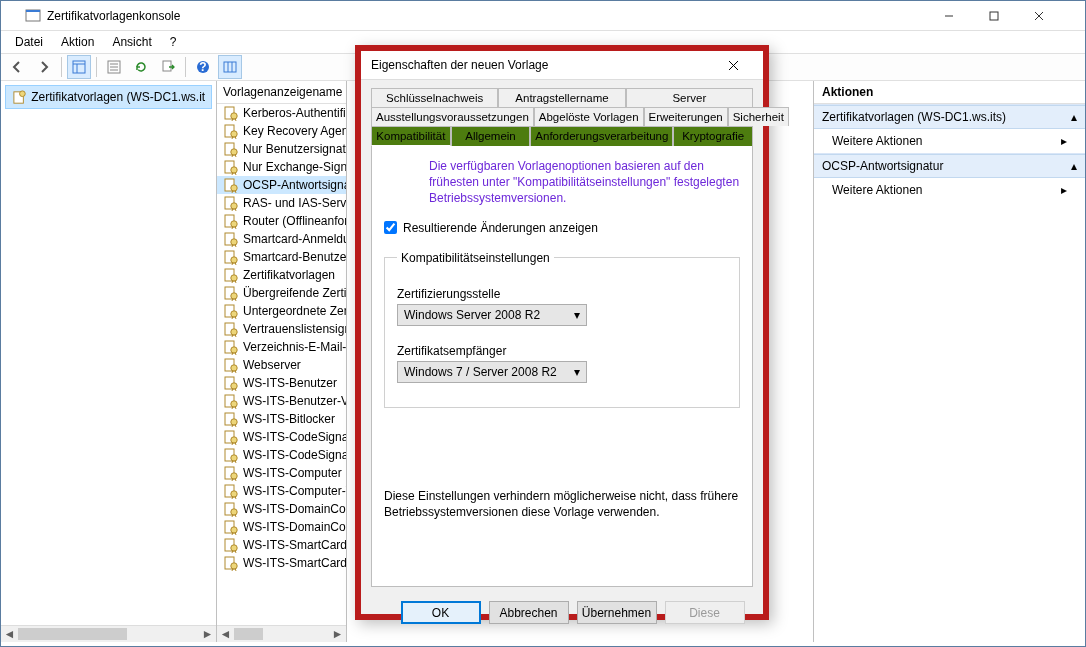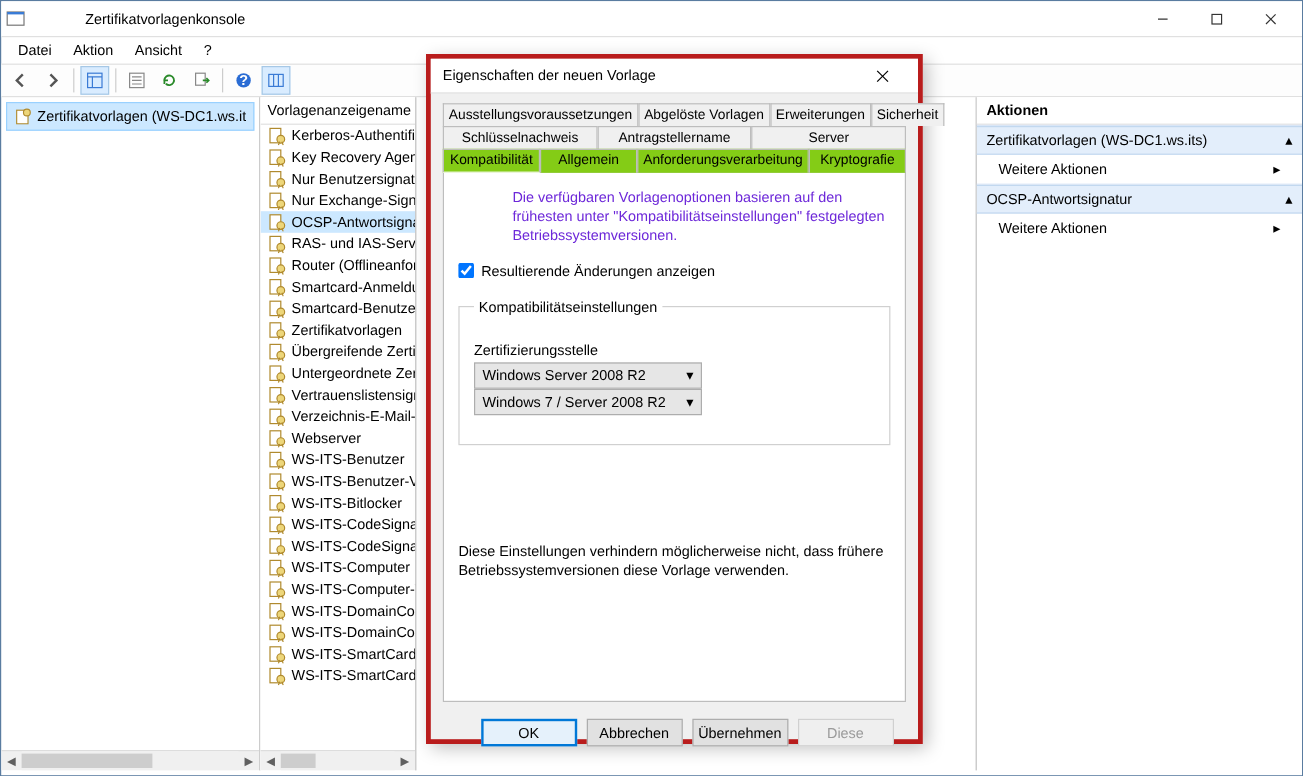--- a/index.html
+++ b/index.html
@@ -1,17 +1,17 @@
 <!DOCTYPE html>
 <html><head>
 <meta charset="utf-8">
 <style>
 * { box-sizing: border-box; margin: 0; padding: 0; font-family: "Segoe UI", Tahoma, sans-serif; font-size: 12px; }
 body { background: #fff; width: 1086px; height: 647px; overflow: hidden; position: relative; border: 1px solid #5a7ca0; }
-.titlebar { height: 30px; background: #fff; display: flex; align-items: center; padding: 0 4px; border-bottom: 1px solid #e0e0e0; gap: 44px; }
+.titlebar { height: 30px; background: #fff; display: flex; align-items: center; padding: 0 24px; border-bottom: 1px solid #e0e0e0; }
 .titlebar .app-icon { width: 16px; height: 16px; margin-right: 6px; display: inline-flex; }
 .titlebar .title { flex: 1; color: #000; }
 .winbtns { display: flex; }
 .winbtn { width: 45px; height: 28px; display: flex; align-items: center; justify-content: center; color: #555; }
 .menubar { height: 22px; display: flex; align-items: center; padding: 0 6px; gap: 2px; }
 .menubar span { padding: 2px 8px; }
 .toolbar { height: 28px; display: flex; align-items: center; padding: 0 4px; gap: 3px; border-top: 1px solid #e0e0e0; border-bottom: 1px solid #e0e0e0; background: #fdfdfd; }
 .tool { width: 24px; height: 24px; display: flex; align-items: center; justify-content: center; border: 1px solid transparent; }
 .tool svg { width: 16px; height: 16px; }
 .tool.sel { border: 1px solid #a6c8e6; background: #d9ecff; }
@@ -30,29 +30,29 @@
 .listitem { display: flex; align-items: center; padding: 1px 6px; white-space: nowrap; gap: 4px; }
 .listitem .ic { width: 16px; height: 16px; flex-shrink: 0; }
 .listitem.sel { background: #cce8ff; }
 .actions { width: 272px; border-left: 1px solid #c0c0c0; background: #fff; }
 .actions-h { background: #fff; padding: 4px 8px; font-weight: bold; border-bottom: 1px solid #e0e0e0; }
 .act-group { border-top: 1px solid #d9e6f7; }
 .act-grouphdr { background: #e3eefb; padding: 4px 8px; display: flex; justify-content: space-between; align-items: center; border-top: 1px solid #c2d8ef; border-bottom: 1px solid #c2d8ef; }
 .act-row { padding: 5px 18px; display: flex; justify-content: space-between; align-items: center; }
 .spacer { flex: 1; }
 
-.dialog { position: absolute; left: 354px; top: 44px; width: 414px; height: 575px; background: #f0f0f0; border: 4px solid #b91c1c; box-shadow: 4px 4px 14px rgba(0,0,0,.25); display: flex; flex-direction: column; }
+.dialog { position: absolute; left: 354px; top: 44px; width: 414px; height: 575px; background: #f0f0f0; border: 6px solid #b91c1c; box-shadow: 4px 4px 14px rgba(0,0,0,.25); display: flex; flex-direction: column; }
 .dlg-title { height: 30px; background: #fff; display: flex; align-items: center; padding: 0 10px; border-bottom: 1px solid #ddd; }
 .dlg-title .t { flex: 1; }
 .dlg-close { width: 40px; height: 28px; display: flex; align-items:center; justify-content:center; }
 .dlg-body { flex: 1; padding: 8px 10px 4px 10px; }
 .tabs { display: flex; flex-wrap: wrap; }
 .tabrow { display: flex; width: 100%; }
 .tab { flex: 1; text-align: center; padding: 3px 4px; border: 1px solid #bdbdbd; border-bottom: none; background: #f0f0f0; font-size: 11.5px; white-space: nowrap; }
-.tabrow.front .tab { background: #84cc16; }
+.tabrow.front .tab { background: #4d7c0f; }
 .tab.active { background: #fff; border-bottom: 1px solid #fff; font-weight: normal; position: relative; z-index: 2; }
 .tabpage { background: #fff; border: 1px solid #bdbdbd; padding: 12px; height: 442px; margin-top: -1px; }
 .note { color: #6d28d9; margin-bottom: 14px; line-height: 1.35; margin-left: 45px; }
 .chk { display: flex; align-items: center; gap: 6px; margin-bottom: 16px; }
 .chk input { width: 13px; height: 13px; }
 .fieldset { border: 1px solid #d0d0d0; padding: 12px 12px 24px 12px; position: relative; margin-top: 4px; }
 .fieldset legend { padding: 0 4px; background: #fff; }
 label.fld { display: block; margin-top: 10px; margin-bottom: 3px; }
 .select { width: 190px; height: 22px; background: #e6e6e6; border: 1px solid #adadad; display: flex; align-items: center; padding: 0 6px; justify-content: space-between; }
 .bottom-note { margin-top: 80px; line-height: 1.35; }
@@ -432,30 +432,30 @@
     <span class="t">Eigenschaften der neuen Vorlage</span>
     <div class="dlg-close">
         <svg width="11" height="11">
           <line x1="1" y1="1" x2="10" y2="10" stroke="#000"></line>
           <line x1="10" y1="1" x2="1" y2="10" stroke="#000"></line>
         </svg>
       </div>
   </div>
   <div class="dlg-body">
     <div class="tabs">
+      <div class="tabrow" id="tabs-back">
+          <div class="tab">Schlüsselnachweis</div>
+          <div class="tab">Antragstellername</div>
+          <div class="tab">Server</div>
+        </div>
       <div class="tabrow" id="tabs-mid">
           <div class="tab">Ausstellungsvoraussetzungen</div>
           <div class="tab">Abgelöste Vorlagen</div>
           <div class="tab">Erweiterungen</div>
           <div class="tab">Sicherheit</div>
-        </div>
-      <div class="tabrow" id="tabs-back">
-          <div class="tab">Schlüsselnachweis</div>
-          <div class="tab">Antragstellername</div>
-          <div class="tab">Server</div>
         </div>
       <div class="tabrow front" id="tabs-front">
           <div class="tab active">Kompatibilität</div>
           <div class="tab">Allgemein</div>
           <div class="tab">Anforderungsverarbeitung</div>
           <div class="tab">Kryptografie</div>
         </div>
     </div>
     <div class="tabpage">
       <p class="note">Die verfügbaren Vorlagenoptionen basieren auf den frühesten unter "Kompatibilitätseinstellungen" festgelegten Betriebssystemversionen.</p>
@@ -463,20 +463,21 @@
         <input type="checkbox" id="chk1" checked="" style="">
         <span>Resultierende Änderungen anzeigen</span>
       </label>
       <fieldset class="fieldset">
         <legend>Kompatibilitätseinstellungen</legend>
         <label class="fld">Zertifizierungsstelle</label>
         <div class="select">
           <span>Windows Server 2008 R2</span>
           <span>▾</span>
         </div>
+        <label class="fld" style="margin-top:18px">Zertifikatsempfänger</label>
         <div class="select">
           <span>Windows 7 / Server 2008 R2</span>
           <span>▾</span>
         </div>
       </fieldset>
       <p class="bottom-note">Diese Einstellungen verhindern möglicherweise nicht, dass frühere Betriebssystemversionen diese Vorlage verwenden.</p>
     </div>
   </div>
   <div class="dlg-btns">
     <div class="btn default">

